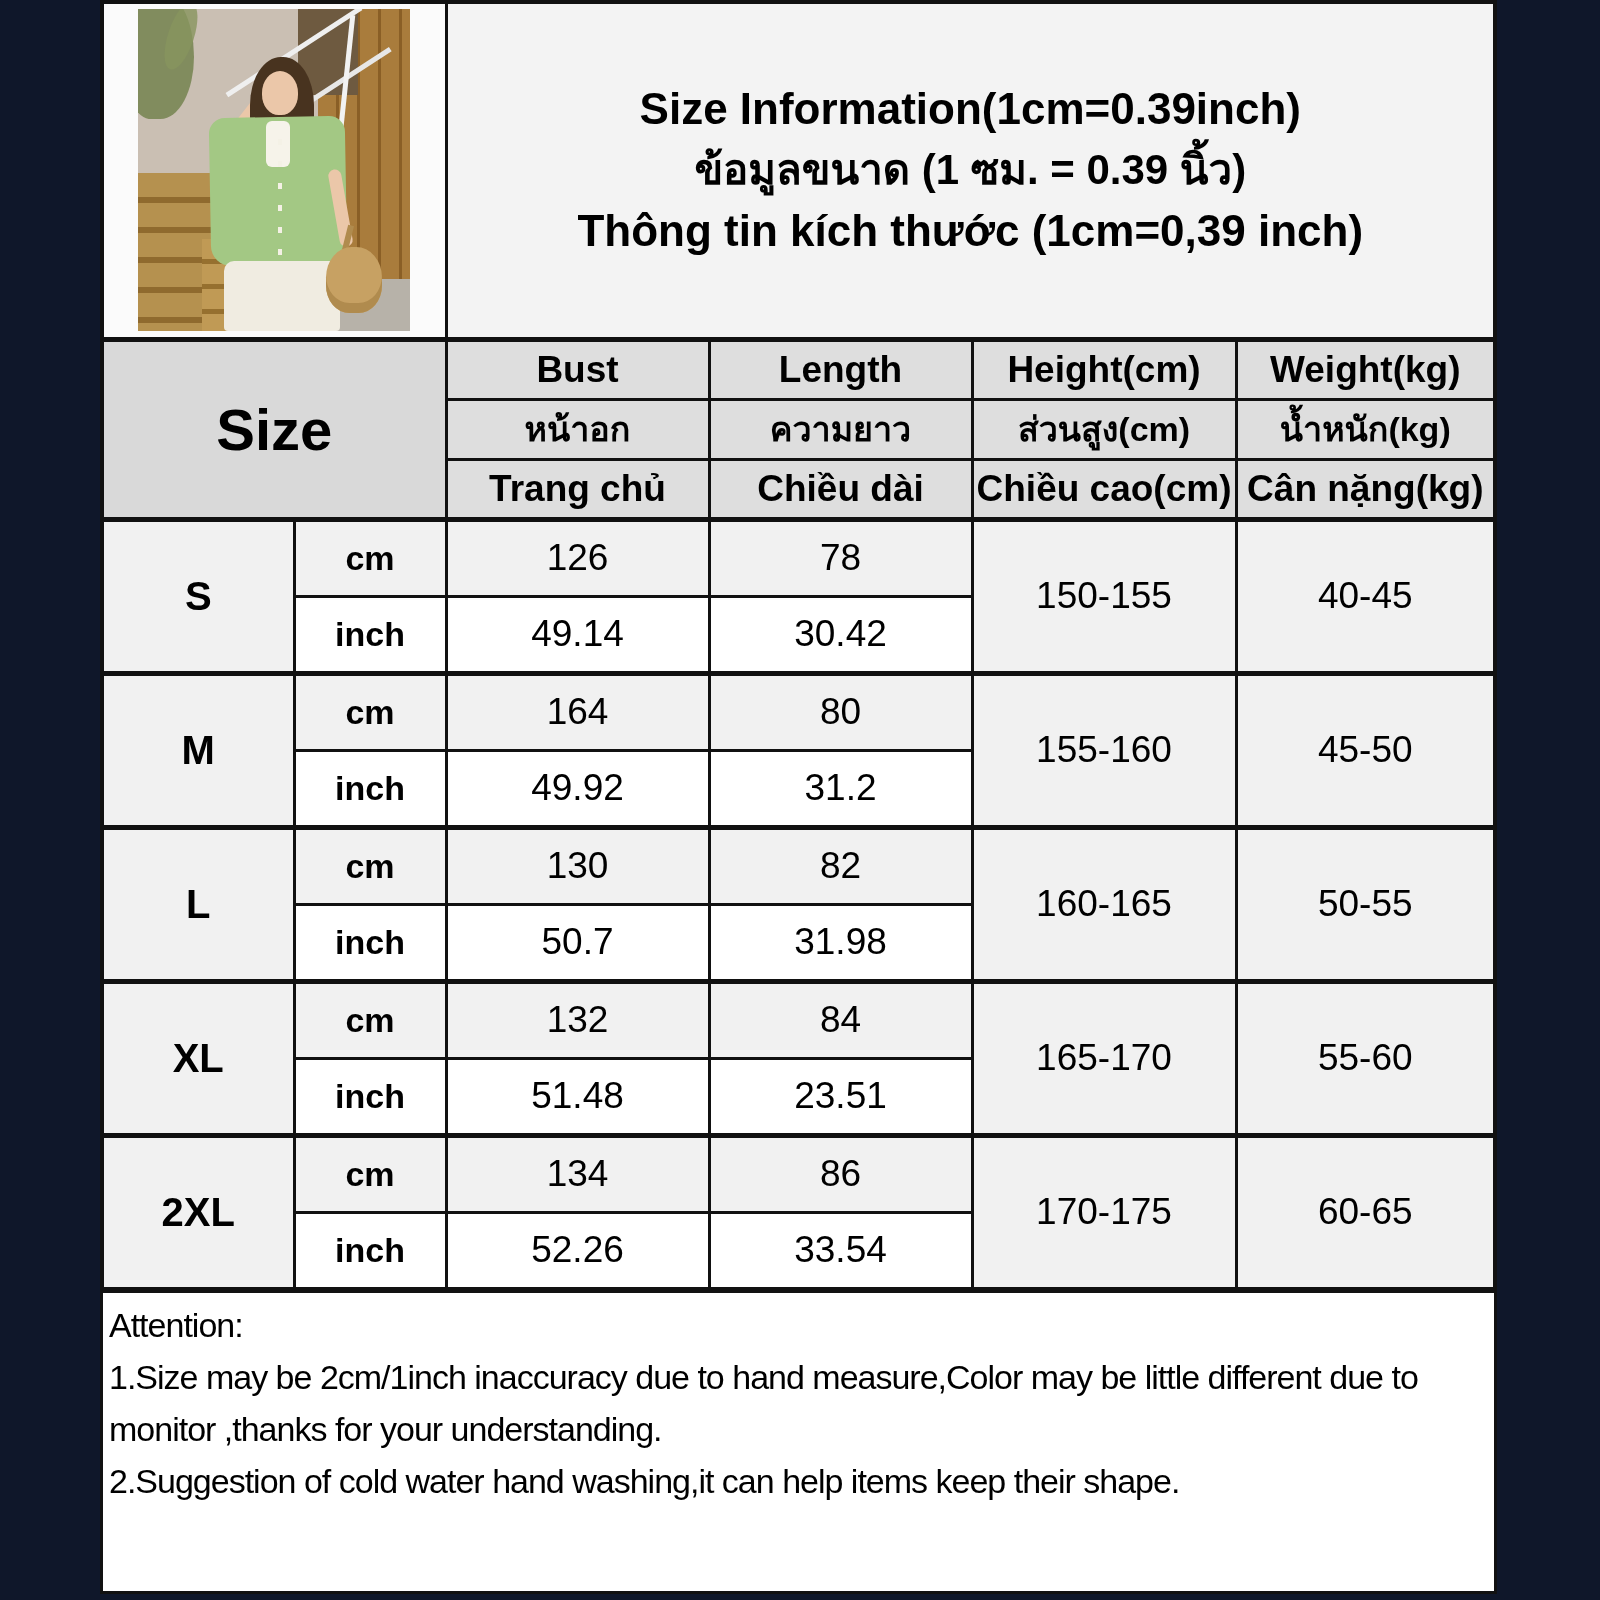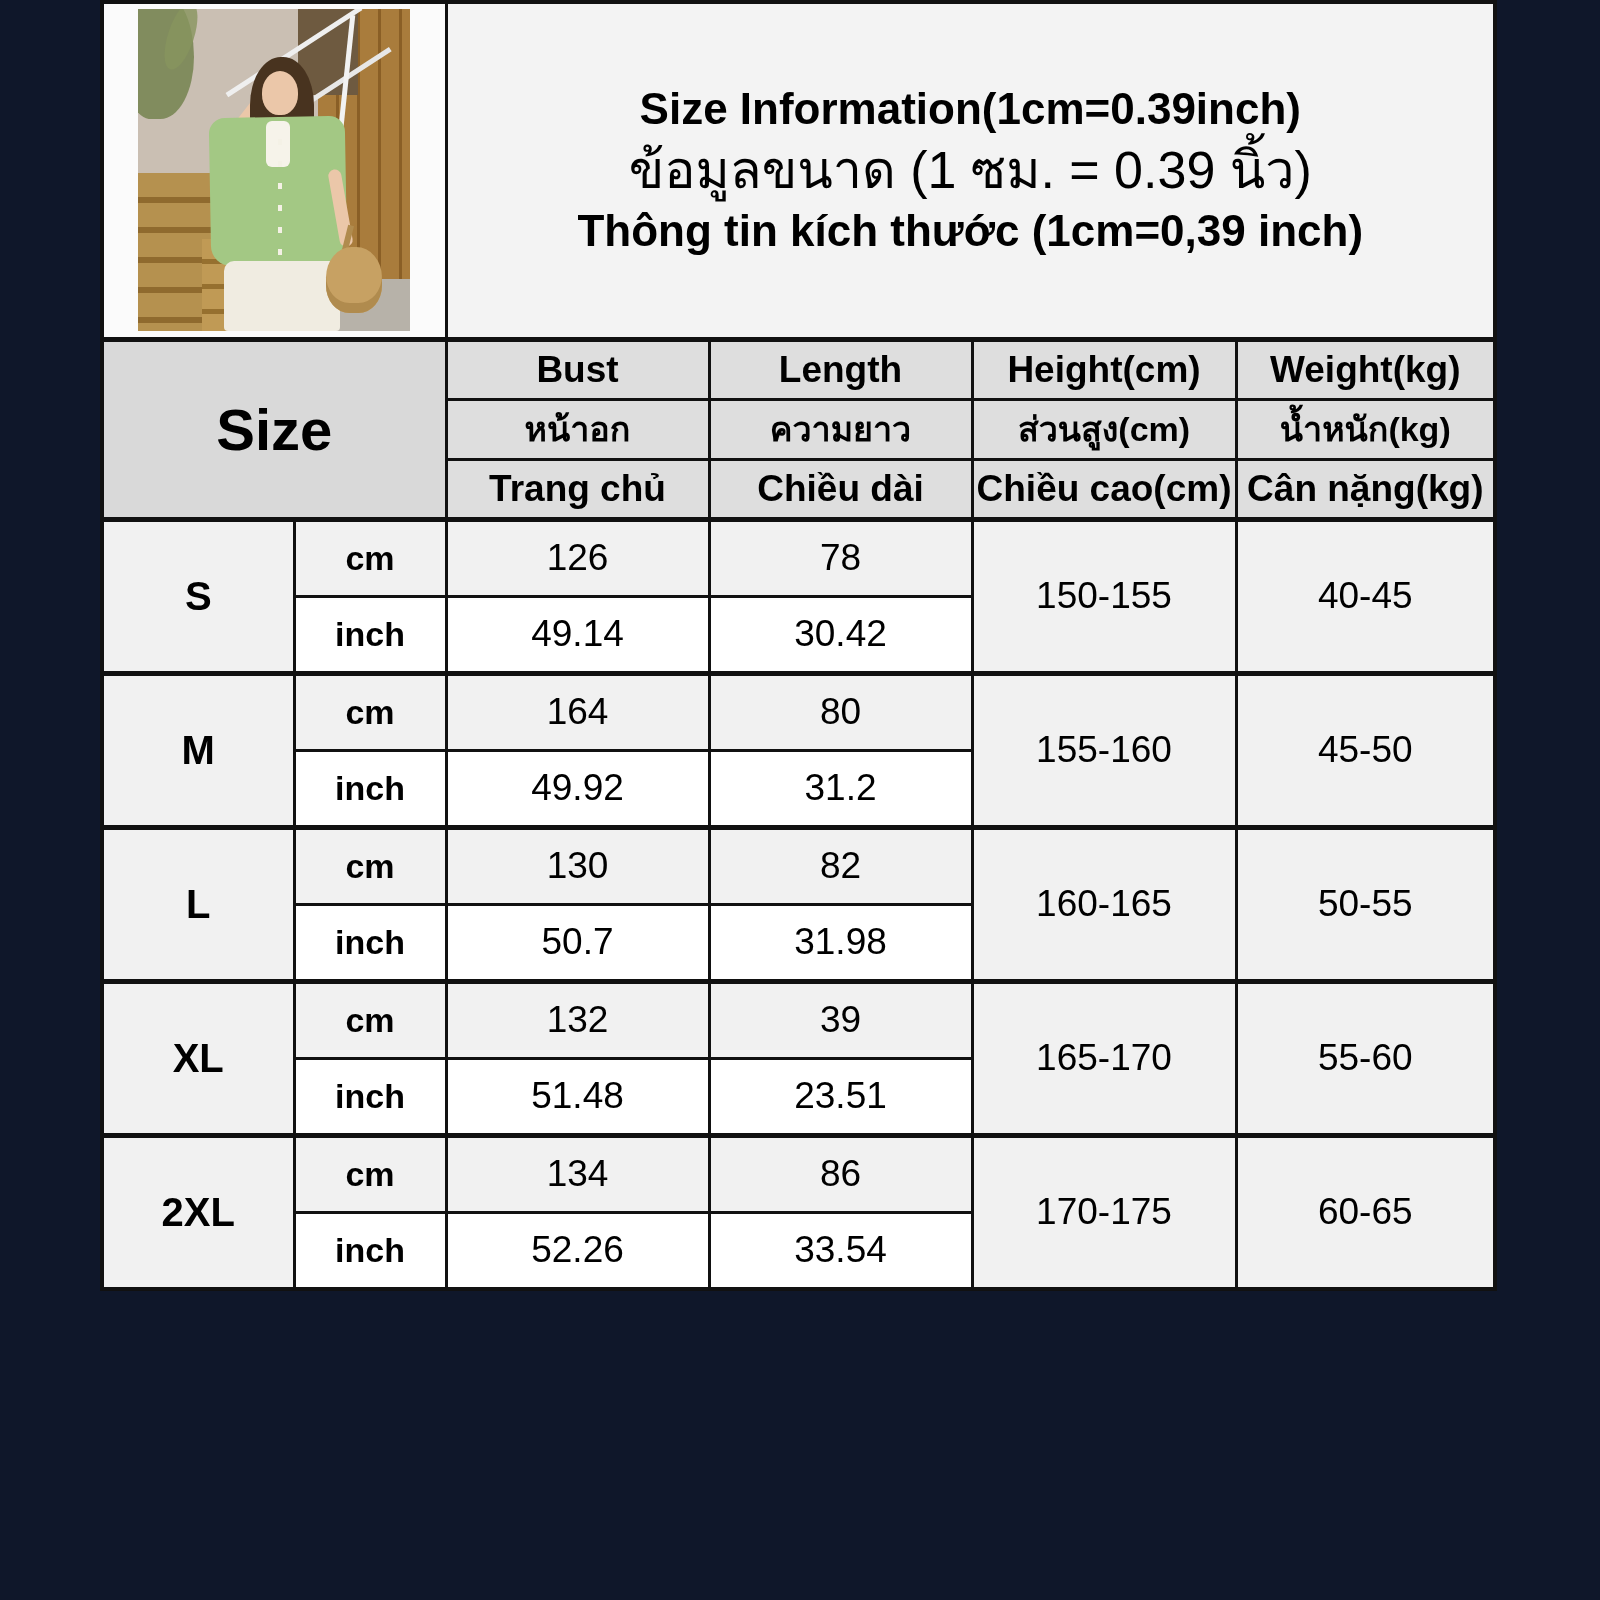--- a/index.html
+++ b/index.html
@@ -12,21 +12,21 @@
   table.size-table{border:4px solid #111;}
   tr.group-start > td, tr.group-start > th{border-top-width:5px;}
 
   .r-top{height:337px;}
   .r-head{height:60px;}
   .r-data{height:77px;}
 
   .photo-cell{background:#fbfbfb;}
   .title-cell{background:#f3f3f3;}
   .title-line-en,.title-line-vi{font-size:44px;font-weight:700;line-height:62px;}
-  .title-line-th{font-size:52px;font-weight:400;line-height:60px;}
+  .title-line-th{font-size:42px;font-weight:700;line-height:60px;}
 
   .size-big-cell{background:#d9d9d9;font-size:58px;font-weight:700;}
   .col-head{background:#dedede;font-weight:700;}
   .col-head.en{font-size:37px;}
   .col-head.th{font-size:34px;}
   .col-head.vi{font-size:37px;}
 
   .size-label{background:#d9d9d9;font-size:40px;font-weight:700;}
   .unit-cell{font-size:34px;font-weight:700;margin-left:7px;}
   .val{font-size:37px;font-weight:400;}
@@ -179,21 +179,21 @@
     <tr class="r-data inch-row">
       <td class="unit-cell">inch</td>
       <td class="val">50.7</td>
       <td class="val">31.98</td>
     </tr>
 
     <tr class="r-data cm-row group-start">
       <td class="size-label" rowspan="2">XL</td>
       <td class="unit-cell">cm</td>
       <td class="val">132</td>
-      <td class="val">39</td>
+      <td class="val">84</td>
       <td class="range" rowspan="2">165-170</td>
       <td class="range" rowspan="2">55-60</td>
     </tr>
     <tr class="r-data inch-row">
       <td class="unit-cell">inch</td>
       <td class="val">51.48</td>
       <td class="val">23.51</td>
     </tr>
 
     <tr class="r-data cm-row group-start">
@@ -205,14 +205,19 @@
       <td class="range" rowspan="2">60-65</td>
     </tr>
     <tr class="r-data inch-row">
       <td class="unit-cell">inch</td>
       <td class="val">52.26</td>
       <td class="val">33.54</td>
     </tr>
   </tbody>
     </table>
 
+  <div class="attention">
+    <p>Attention:</p>
+    <p>1.Size may be 2cm/1inch inaccuracy due to hand measure,Color may be little different due to monitor ,thanks for your understanding.</p>
+    <p>2.Suggestion of cold water hand washing,it can help items keep their shape.</p>
+  </div>
 
 </div>
 
 </body></html>

